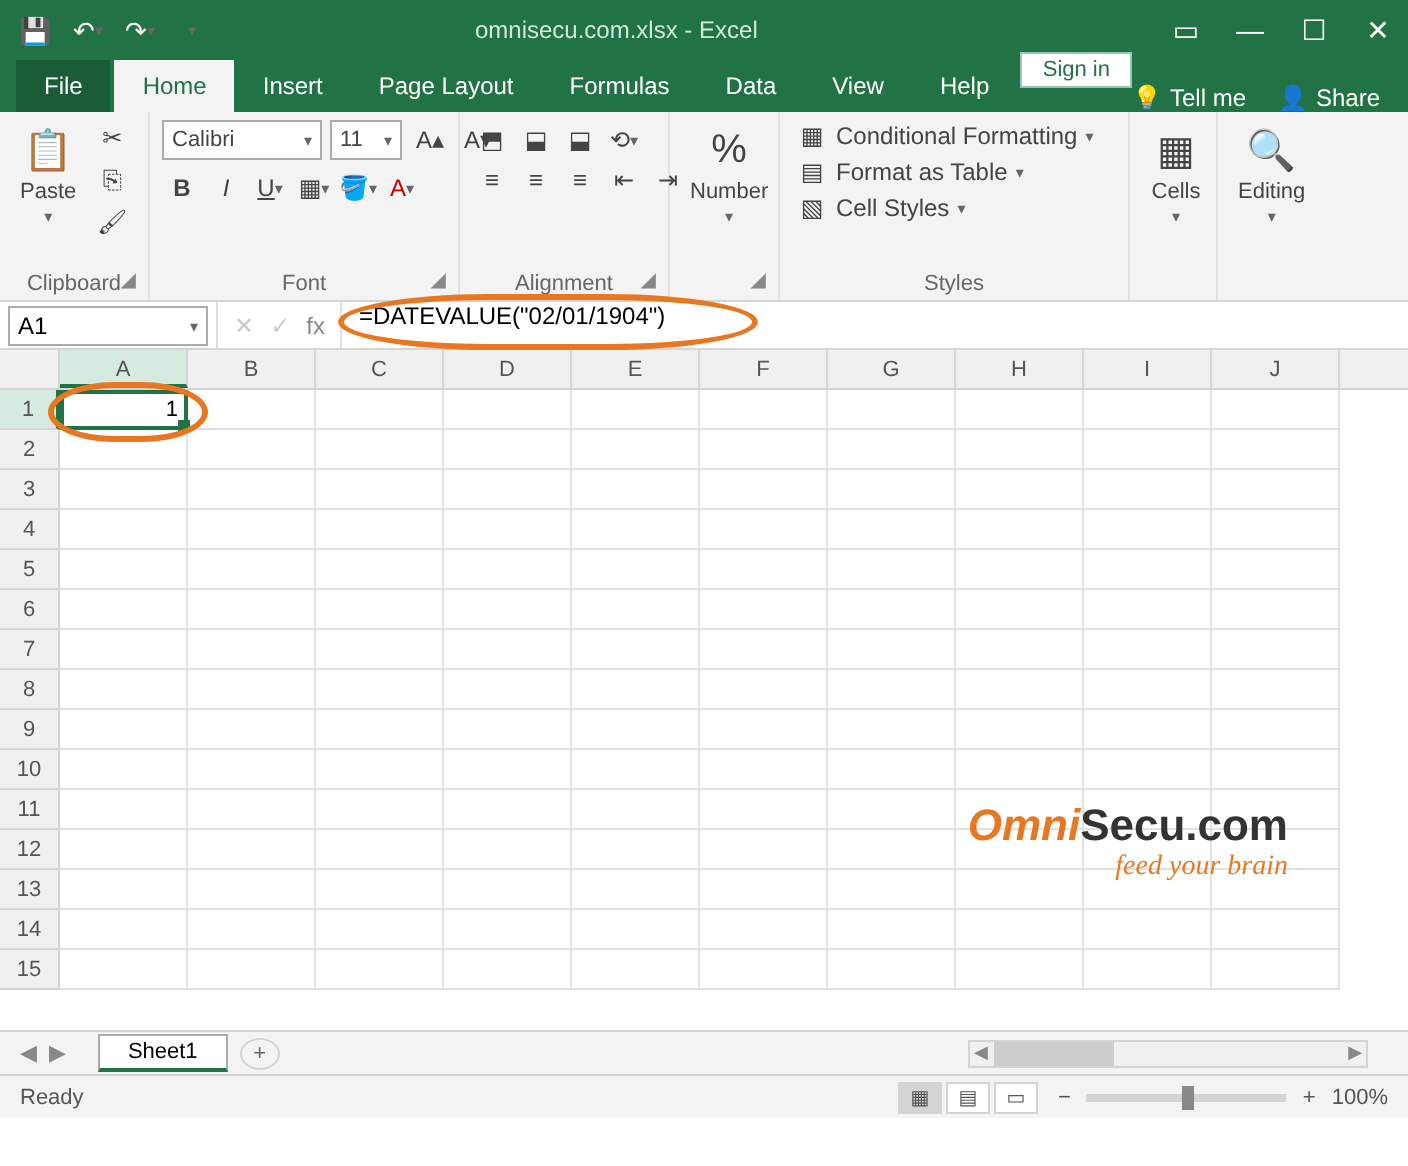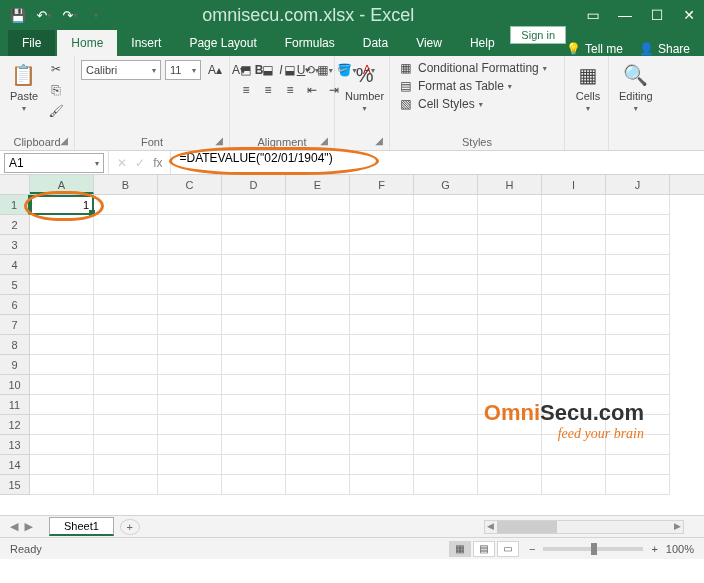--- a/index.html
+++ b/index.html
@@ -2,21 +2,21 @@
 <html><head>
 <meta charset="utf-8">
 <style>
 * { box-sizing: border-box; margin: 0; padding: 0; font-family: "Segoe UI", Arial, sans-serif; }
 body { background: #fff; width: 704px; height: 583px; overflow: hidden; position: relative; }
 
 
 .titlebar { background: #217346; height: 30px; display: flex; align-items: center; color: #fff; padding: 0 8px; }
 .titlebar .qat { display: flex; gap: 6px; align-items: center; }
 .titlebar .qat-icon { width: 20px; height: 20px; display: flex; align-items: center; justify-content: center; font-size: 13px; }
-.titlebar .doc-title { flex: 1; text-align: center; font-size: 18px; color: #d0e8dc; }
+.titlebar .doc-title { flex: 1; text-align: center; font-size: 12px; color: #d0e8dc; }
 .titlebar .signin { background: #fff; color: #217346; font-size: 11px; padding: 2px 10px; border: 1px solid #9ac5b2; margin-right: 20px; margin-top: 40px; }
 .titlebar .win-controls { display: flex; gap: 18px; }
 .titlebar .win-icon { width: 14px; height: 14px; display: flex; align-items: center; justify-content: center; font-size: 14px; }
 
 
 .ribbon-tabs { background: #217346; height: 26px; display: flex; align-items: flex-end; padding-left: 8px; }
 .ribbon-tab { color: #fff; font-size: 12px; padding: 6px 14px; cursor: pointer; }
 .ribbon-tab.file { background: #1a5c38; margin-right: 2px; }
 .ribbon-tab.active { background: #f3f3f3; color: #217346; }
 .ribbon-right { margin-left: auto; display: flex; align-items: center; gap: 4px; color: #fff; font-size: 12px; padding-right: 14px; }
@@ -62,21 +62,21 @@
 .cells { position: relative; }
 .cell-row { display: flex; height: 20px; }
 .cell { width: 64px; height: 20px; border-right: 1px solid #e1e1e1; border-bottom: 1px solid #e1e1e1; font-size: 11px; text-align: right; padding: 0 4px; line-height: 20px; }
 .active-cell { position: absolute; border: 2px solid #217346; width: 64px; height: 20px; top: 0; left: 0; pointer-events: none; }
 .active-cell::after { content: ''; position: absolute; right: -3px; bottom: -3px; width: 6px; height: 6px; background: #217346; }
 .cell-highlight { position: absolute; border: 3px solid #e87722; border-radius: 50%/60%; width: 80px; height: 30px; top: -4px; left: -6px; pointer-events: none; }
 
 
 .watermark { position: absolute; right: 60px; top: 225px; text-align: right; }
 .watermark .wm1 { font-size: 22px; font-weight: bold; }
-.watermark .wm1 .o1 { color: #e87722; }
+.watermark .wm1 .o1 { color: #e87722; font-style: italic; }
 .watermark .wm1 .rest { color: #333; }
 .watermark .wm2 { font-size: 14px; color: #e87722; font-style: italic; font-family: cursive; }
 
 
 .sheet-tabs { height: 22px; border-top: 1px solid #d4d4d4; display: flex; align-items: center; background: #f3f3f3; font-size: 11px; }
 .sheet-nav { padding: 0 10px; color: #888; display: flex; gap: 6px; }
 .sheet-tab { background: #fff; border: 1px solid #ababab; border-bottom: 2px solid #217346; padding: 2px 14px; margin-left: 6px; }
 .sheet-add { width: 20px; text-align: center; color: #666; margin-left: 6px; border: 1px solid #d4d4d4; border-radius: 50%; height: 16px; line-height: 14px; }
 .hscroll { margin-left: auto; width: 200px; height: 14px; background: #f0f0f0; border: 1px solid #d4d4d4; margin-right: 20px; position: relative; }
 .hscroll-thumb { position: absolute; left: 12px; top: 0; width: 60px; height: 12px; background: #cdcdcd; }
@@ -139,21 +139,21 @@
       <div class="mini-col">
         <div class="mini-btn">✂</div>
         <div class="mini-btn">⎘</div>
         <div class="mini-btn">🖌</div>
       </div>
     </div>
     <div class="rgroup-label"><span>Clipboard</span><span class="launcher">◢</span></div>
   </div>
 
   <div class="rgroup" style="width:155px">
-    <div class="rgroup-content" style="flex-direction:row">
+    <div class="rgroup-content" style="flex-direction:column">
       <div class="font-row">
         <div class="font-name">
             <span>Calibri</span>
             <span class="dd">▾</span>
           </div>
         <div class="font-size">
             <span>11</span>
             <span class="dd">▾</span>
           </div>
         <div class="tbtn">A▴</div>

